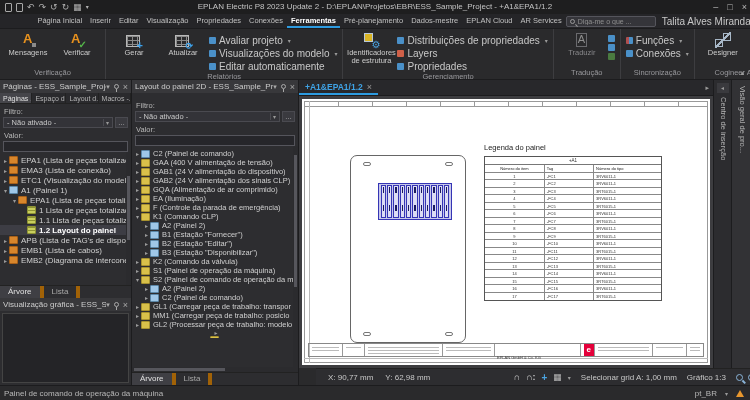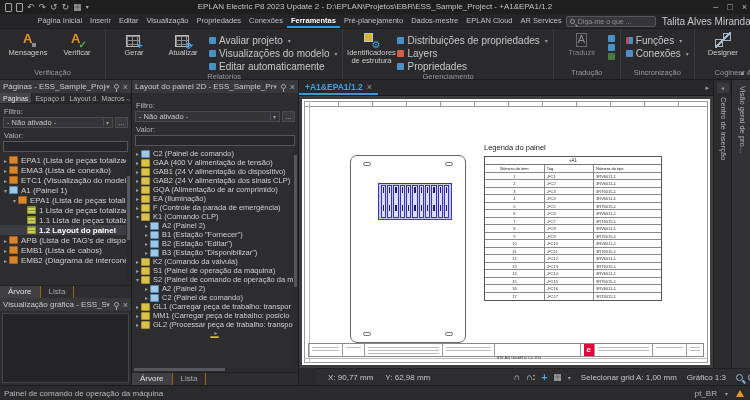--- a/index.html
+++ b/index.html
@@ -88,21 +88,21 @@
   .ti{width:9px;height:8px;border-radius:1px;margin-right:3px;flex:0 0 auto;}
   .ti-orange{background:#d8862c;border:1px solid #a86018;}
   .ti-blue{background:#9fc7e8;border:1px solid #5b87a8;}
   .ti-yellow{background:#d9c14a;border:1px solid #a8922f;}
   .ti-page{background:#c9cf5e;border:1px solid #8f9434;background-image:linear-gradient(#8f9434 1px,transparent 1px);background-size:3px 3px;}
   .vscroll{position:absolute;right:0;top:0;bottom:0;width:5px;background:#2b2b2e;}
   .vthumb{position:absolute;left:1px;right:1px;background:#56565c;}
   .hscroll{height:5px;background:#2b2b2e;position:relative;flex:0 0 auto;}
   .hthumb{position:absolute;top:1px;bottom:1px;left:2px;width:55%;background:#56565c;}
   .btabs{height:13px;display:flex;background:#2d2d30;border-top:1px solid #222;flex:0 0 auto;}
-  .btab{font-size:8px;color:#a8a8a8;padding:0 8px;line-height:12px;border-right:1px solid #a16207;text-align:right;}
+  .btab{font-size:8px;color:#a8a8a8;padding:0 8px;line-height:12px;border-right:4px solid #a16207;text-align:right;}
   .btab-active{background:#3f3f44;color:#e0e0e0;}
 
   .left-panel{left:0;top:80px;width:132px;height:218px;}
   .preview-panel{left:0;top:298px;width:132px;height:87px;}
   .preview-body{flex:1;margin:2px;background:#242427;border:1px solid #444;}
   .middle-panel{left:132px;top:80px;width:167px;height:305px;}
   .middle-panel .trow{height:9px;font-size:7.5px;}
   .pad-top{padding-top:8px;}
 
   
@@ -550,21 +550,21 @@
           <span>GL1 (Carregar peça de trabalho: transpor</span>
         </div>
         <div class="trow" style="padding-left: 2px;">
           <span class="tarr">▸</span>
           <span class="ti ti-yellow"></span>
           <span>MM1 (Carregar peça de trabalho: posicio</span>
         </div>
         <div class="trow" style="padding-left: 2px;">
           <span class="tarr">▸</span>
           <span class="ti ti-yellow"></span>
-          <span>GL2 (Processar peça de trabalho: transpo</span>
+          <span>GL2 (Processar peça de trabalho: modelo</span>
         </div>
         <div class="trow" style="padding-left: 2px; flex-direction: column;">
           <span class="tarr">▸</span>
           <span class="ti ti-yellow"></span>
           <span>MM3 (Processar peça de trabalho: posici</span>
         </div>
         <div class="vscroll">
           <div class="vthumb" style="top:4%;height:60%;"></div>
         </div>
     </div>

